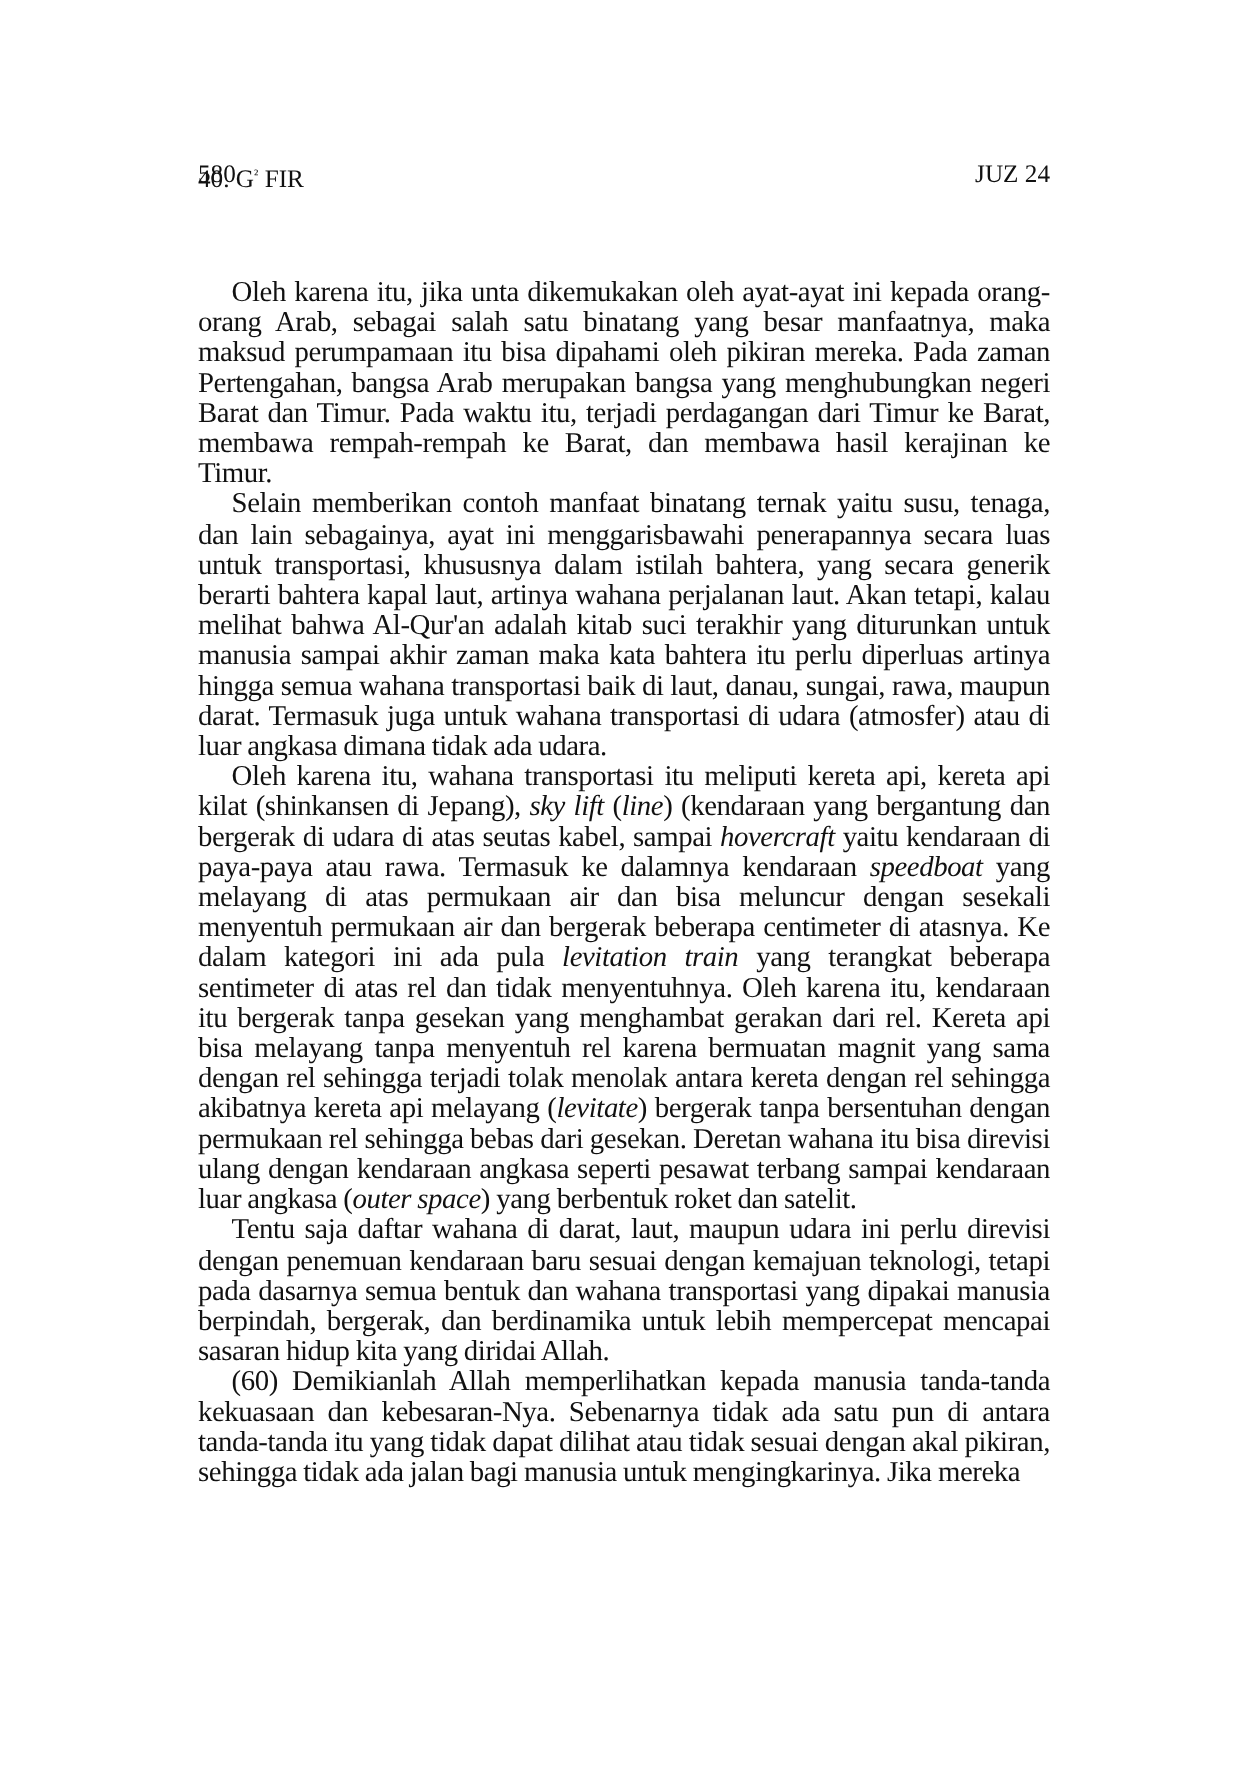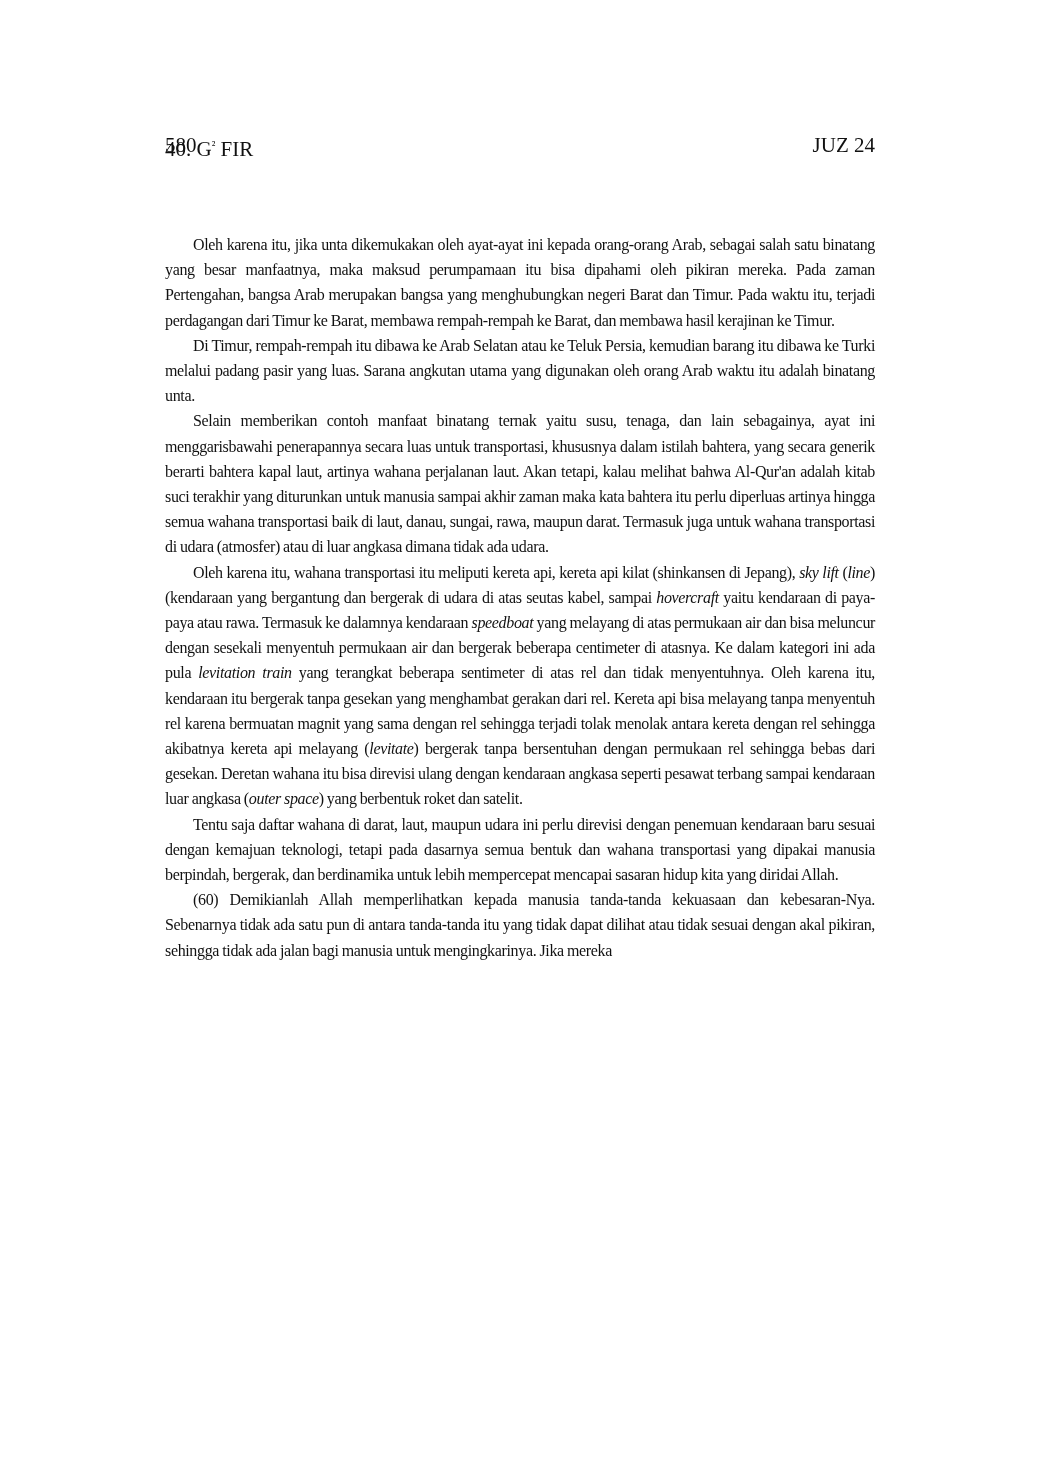--- a/index.html
+++ b/index.html
@@ -5,33 +5,32 @@
   html, body { margin: 0; padding: 0; background: #ffffff; }
   body { width: 1038px; height: 1475px; position: relative; overflow: hidden;
          font-family: "Liberation Serif", serif; color: #111; }
   .header { position: absolute; top: 132px; left: 165px; width: 710px; height: 26px;
             font-size: 21px; line-height: 26px; }
   .header .pg { position: absolute; left: 0; top: 0; }
   .header .chap { position: absolute; left: 0; right: 0; top: 0; text-align: left; }
   .header .juz { position: absolute; right: 0; top: 0; }
   .header sup { font-size: 12px; vertical-align: 7px; }
   .body { position: absolute; top: 232px; left: 165px; width: 710px;
-          font-size: 16px; line-height: 25.2px; letter-spacing: -0.35px; word-spacing: -0.5px; }
+          font-size: 24px; line-height: 25.2px; letter-spacing: -0.35px; word-spacing: -0.5px; }
   .body p { margin: 0; text-indent: 28px; text-align: justify; }
   .body i { font-style: italic; font-family: Liberation Serif, serif; }
 </style>
 </head>
 <body>
 
 <div class="header">
   <span class="pg">580</span>
   <span class="chap"><span>40. G</span><sup>²</sup><span> FIR</span></span>
   <span class="juz">JUZ 24</span>
 </div>
 
 <div class="body">
   <p><span>Oleh karena itu, jika unta dikemukakan oleh ayat-ayat ini kepada orang-orang Arab, sebagai salah satu binatang yang besar manfaatnya, maka maksud perumpamaan itu bisa dipahami oleh pikiran mereka. Pada zaman Pertengahan, bangsa Arab merupakan bangsa yang menghubungkan negeri Barat dan Timur. Pada waktu itu, terjadi perdagangan dari Timur ke Barat, membawa rempah-rempah ke Barat, dan membawa hasil kerajinan ke Timur.</span></p>
-  <p><span>Di Timur, rempah-rempah itu dibawa ke Arab Selatan atau ke Teluk Persia, kemudian barang itu dibawa ke Turki melalui padang pasir yang luas. Sarana angkutan utama yang digunakan oleh orang Arab waktu itu adalah binatang unta.</span></p>
   <p><span>Selain memberikan contoh manfaat binatang ternak yaitu susu, tenaga, dan lain sebagainya, ayat ini menggarisbawahi penerapannya secara luas untuk transportasi, khususnya dalam istilah bahtera, yang secara generik berarti bahtera kapal laut, artinya wahana perjalanan laut. Akan tetapi, kalau melihat bahwa Al-Qur'an adalah kitab suci terakhir yang diturunkan untuk manusia sampai akhir zaman maka kata bahtera itu perlu diperluas artinya hingga semua wahana transportasi baik di laut, danau, sungai, rawa, maupun darat. Termasuk juga untuk wahana transportasi di udara (atmosfer) atau di luar angkasa dimana tidak ada udara.</span></p>
   <p><span>Oleh karena itu, wahana transportasi itu meliputi kereta api, kereta api kilat (shinkansen di Jepang), </span><i>sky lift</i><span> (</span><i>line</i><span>) (kendaraan yang bergantung dan bergerak di udara di atas seutas kabel, sampai </span><i>hovercraft</i><span> yaitu kendaraan di paya-paya atau rawa. Termasuk ke dalamnya kendaraan </span><i>speedboat</i><span> yang melayang di atas permukaan air dan bisa meluncur dengan sesekali menyentuh permukaan air dan bergerak beberapa centimeter di atasnya. Ke dalam kategori ini ada pula </span><i>levitation train</i><span> yang terangkat beberapa sentimeter di atas rel dan tidak menyentuhnya. Oleh karena itu, kendaraan itu bergerak tanpa gesekan yang menghambat gerakan dari rel. Kereta api bisa melayang tanpa menyentuh rel karena bermuatan magnit yang sama dengan rel sehingga terjadi tolak menolak antara kereta dengan rel sehingga akibatnya kereta api melayang (</span><i>levitate</i><span>) bergerak tanpa bersentuhan dengan permukaan rel sehingga bebas dari gesekan. Deretan wahana itu bisa direvisi ulang dengan kendaraan angkasa seperti pesawat terbang sampai kendaraan luar angkasa (</span><i>outer space</i><span>) yang berbentuk roket dan satelit.</span></p>
   <p><span>Tentu saja daftar wahana di darat, laut, maupun udara ini perlu direvisi dengan penemuan kendaraan baru sesuai dengan kemajuan teknologi, tetapi pada dasarnya semua bentuk dan wahana transportasi yang dipakai manusia berpindah, bergerak, dan berdinamika untuk lebih mempercepat mencapai sasaran hidup kita yang diridai Allah.</span></p>
   <p><span>(60) Demikianlah Allah memperlihatkan kepada manusia tanda-tanda kekuasaan dan kebesaran-Nya. Sebenarnya tidak ada satu pun di antara tanda-tanda itu yang tidak dapat dilihat atau tidak sesuai dengan akal pikiran, sehingga tidak ada jalan bagi manusia untuk mengingkarinya. Jika mereka</span></p>
 </div>
 
 </body></html>

